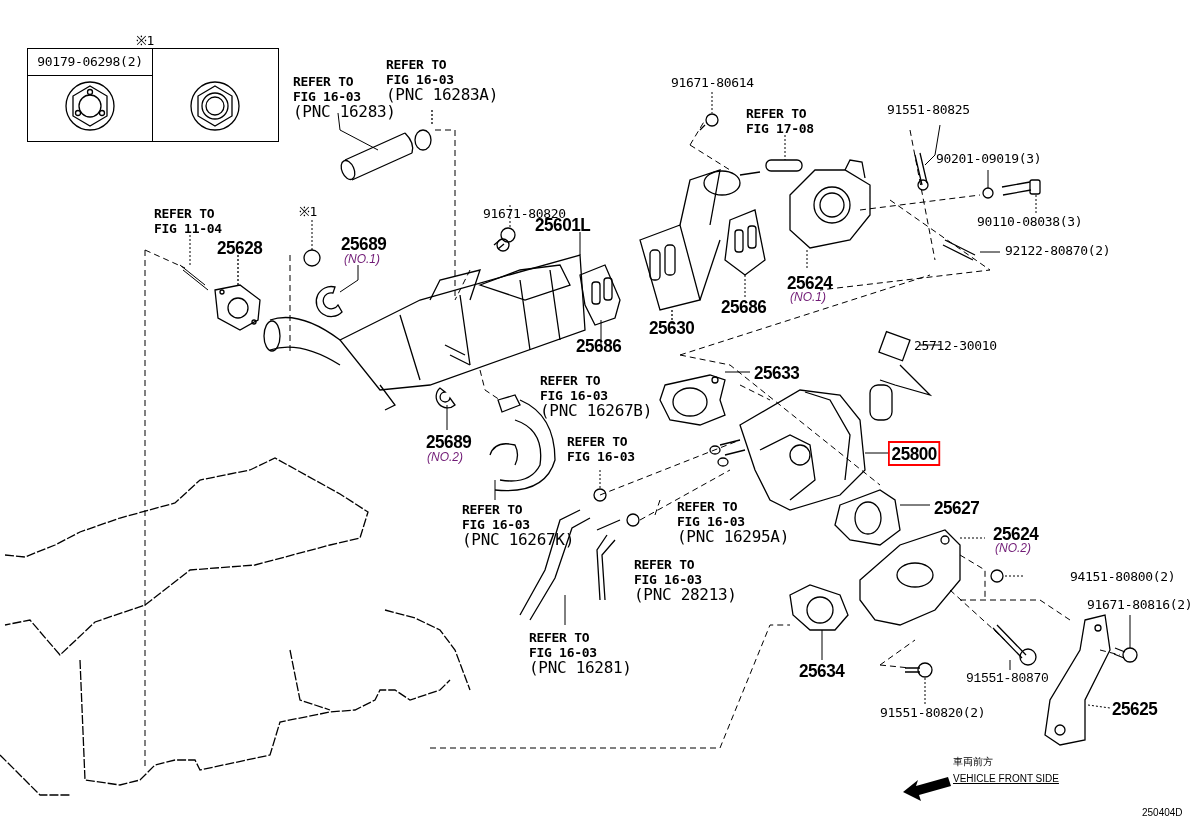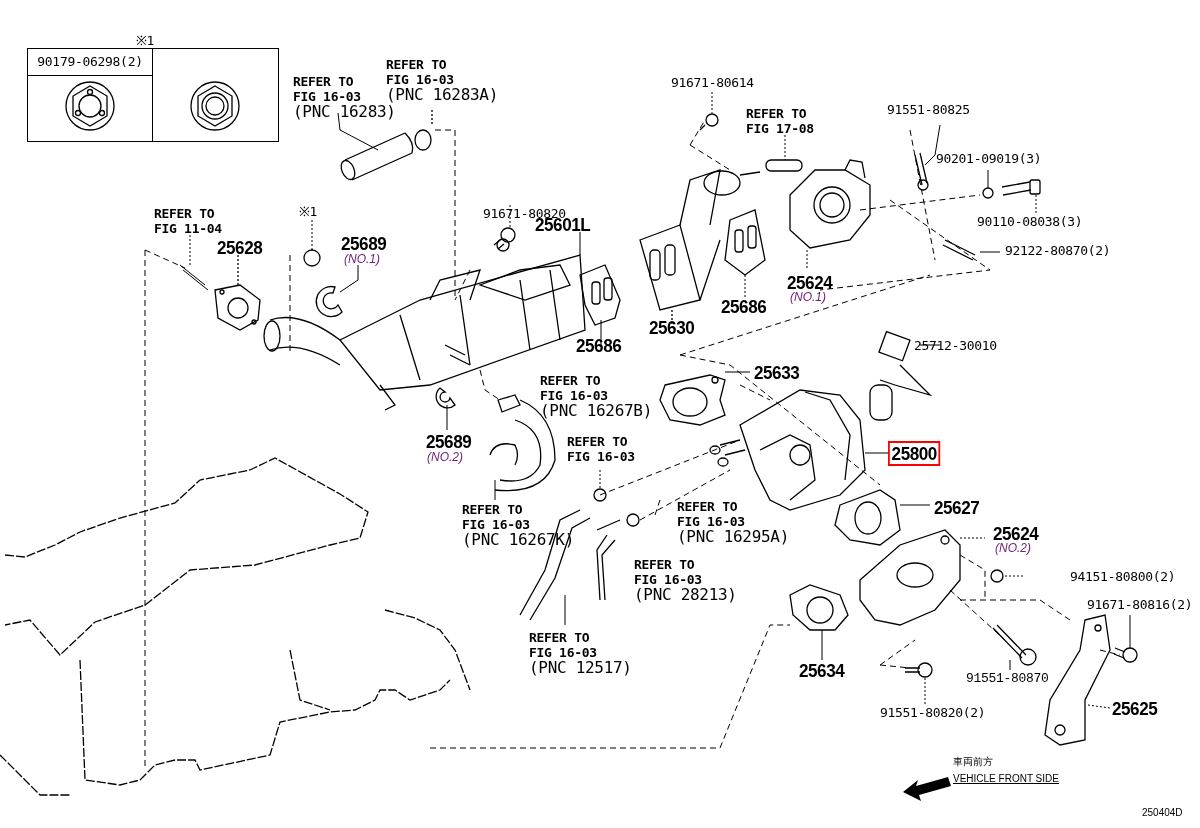--- a/index.html
+++ b/index.html
@@ -324,21 +324,21 @@
   <div class="pnc">(PNC 16295A)</div>
 </div>
 <div class="lbl ref" style="left:634px;top:557px;">
   <div>REFER TO</div>
   <div>FIG 16-03</div>
   <div class="pnc">(PNC 28213)</div>
 </div>
 <div class="lbl ref" style="left:529px;top:630px;">
   <div>REFER TO</div>
   <div>FIG 16-03</div>
-  <div class="pnc">(PNC 12517)</div>
+  <div class="pnc">(PNC 16281)</div>
 </div>
 
 <div class="lbl pn" style="left:671px;top:76px;">91671-80614</div>
 <div class="lbl pn" style="left:887px;top:103px;">91551-80825</div>
 <div class="lbl pn" style="left:936px;top:152px;">90201-09019(3)</div>
 <div class="lbl pn" style="left:977px;top:215px;">90110-08038(3)</div>
 <div class="lbl pn" style="left:1005px;top:244px;">92122-80870(2)</div>
 <div class="lbl pn" style="left:467px;top:207px;margin-left:16px;">91671-80820</div>
 <div class="lbl pnbig" style="left:535px;top:215px;">25601L</div>
 <div class="lbl pnbig" style="left:217px;top:238px;">25628</div>

